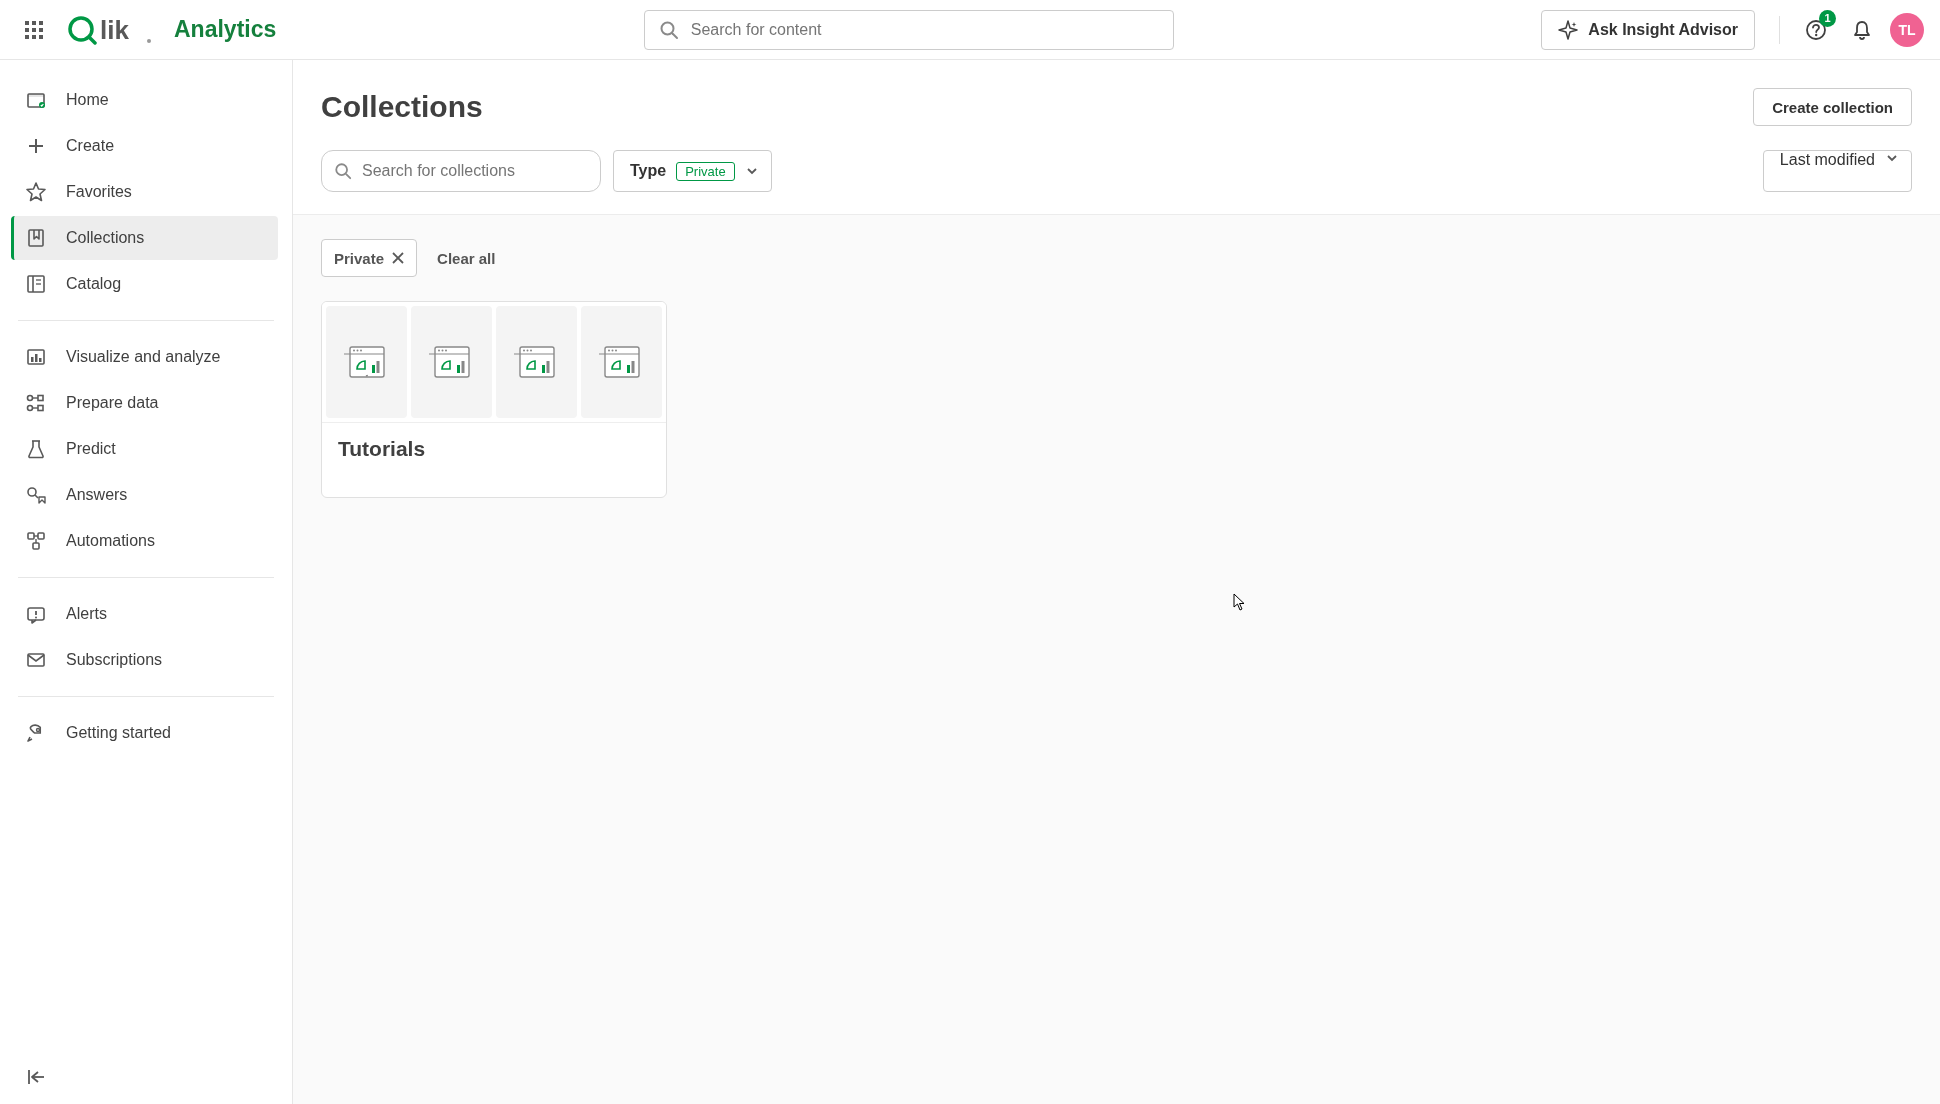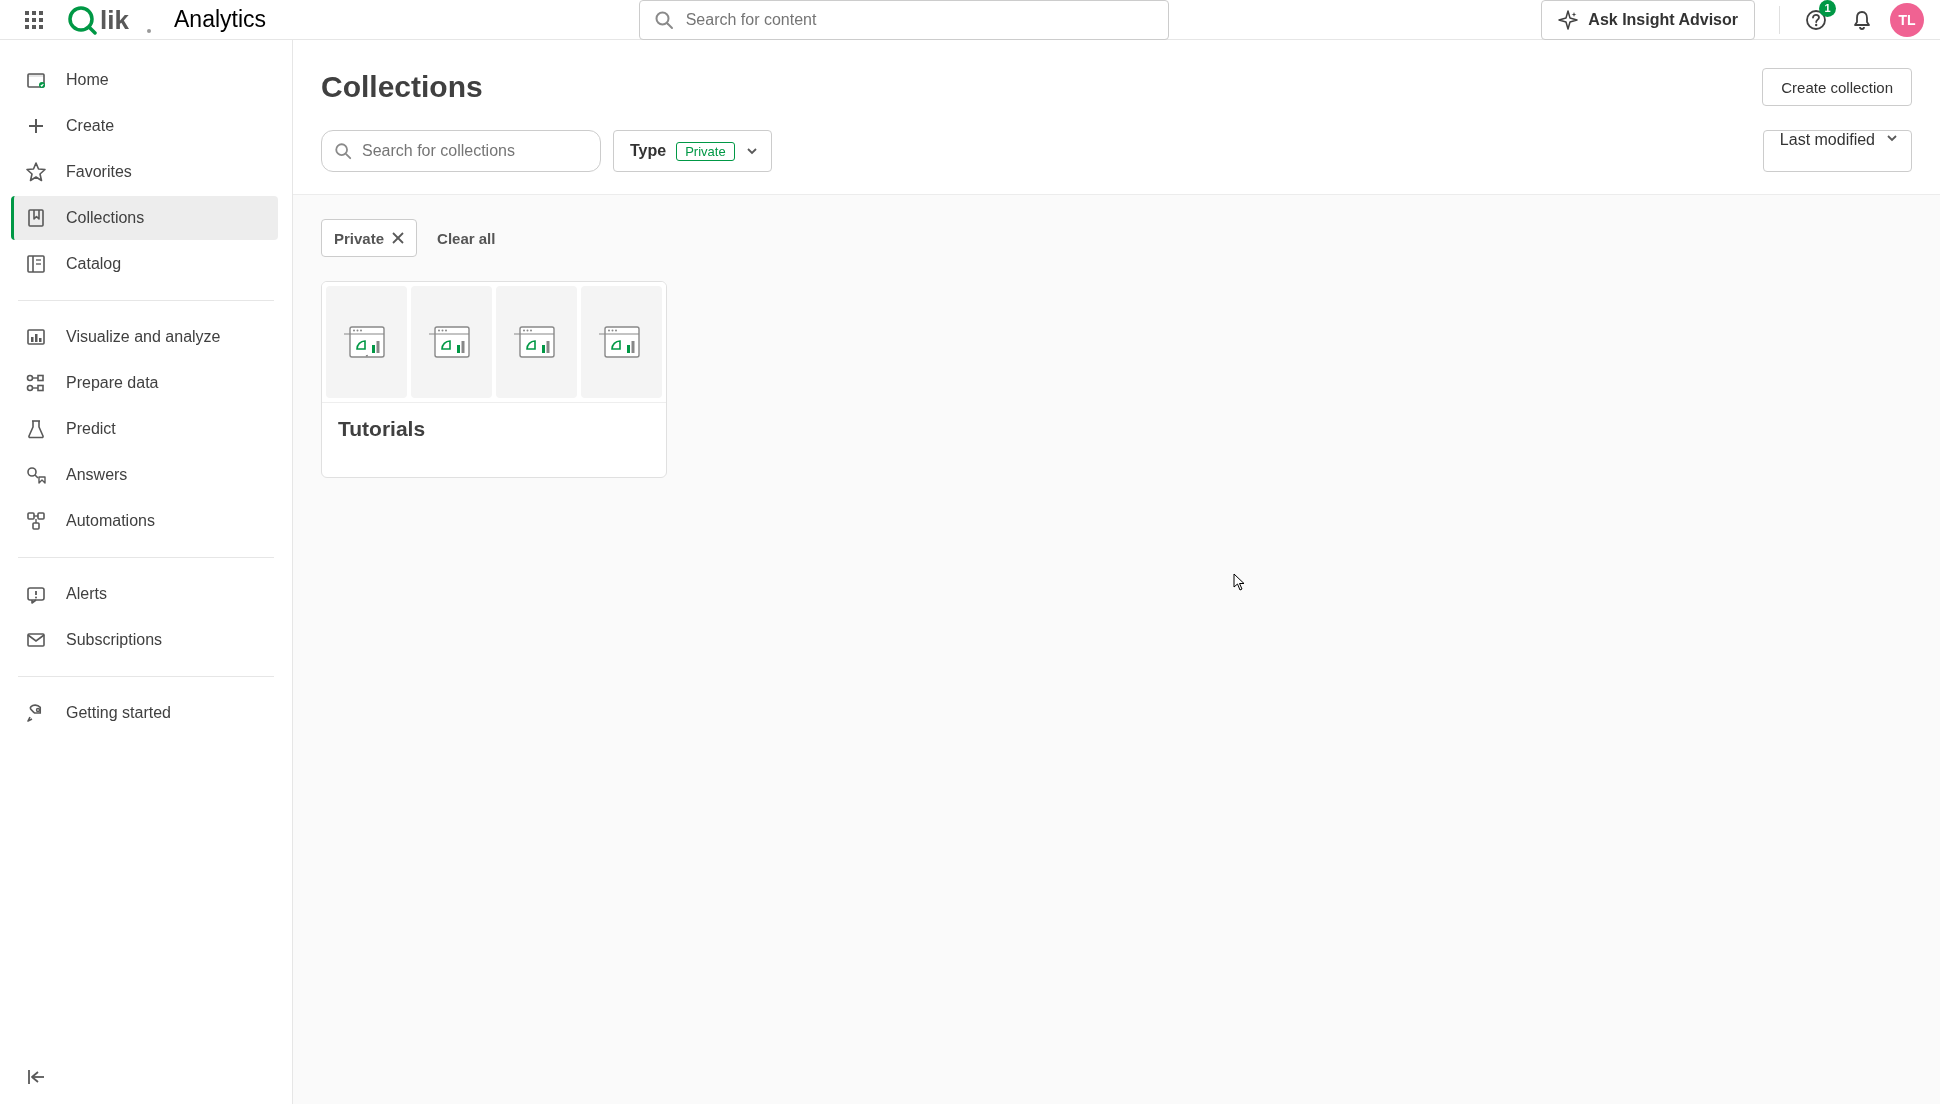--- a/index.html
+++ b/index.html
@@ -1,24 +1,24 @@
 <!DOCTYPE html>
 <html><head>
 <meta charset="utf-8">
 <style>
   * { box-sizing: border-box; margin: 0; padding: 0; }
   html, body { width: 100%; height: 100%; font-family: "Segoe UI", Arial, sans-serif; color: #404040; background: #fff; }
   body { display: flex; flex-direction: column; overflow: hidden; }
 
   
-  .topbar { height: 40px; display: flex; align-items: center; padding: 0 16px; border-bottom: 1px solid #e6e6e6; gap: 16px; }
+  .topbar { height: 60px; display: flex; align-items: center; padding: 0 16px; border-bottom: 1px solid #e6e6e6; gap: 16px; }
   .apps-btn { width: 36px; height: 36px; display:flex; align-items:center; justify-content:center; cursor:pointer; border-radius:4px; }
   .brand { display:flex; align-items:center; gap:22px; cursor:pointer; }
   .brand svg { display:block; }
-  .brand-title { font-size: 23px; color:#000000; font-weight:400; }
+  .brand-title { font-size: 23px; color:#15803d; font-weight:700; }
   .search-wrap { flex:1; display:flex; justify-content:center;align-items:center; }
   .search-box { width: 530px; height: 40px; border: 1px solid #ccc; border-radius: 4px; display:flex; align-items:center; padding: 0 14px; gap: 12px; }
   .search-box input { border:none; outline:none; flex:1; font-size:16px; background:transparent; }
   .insight-btn { height:40px; border:1px solid #ccc; border-radius:4px; background:#fff; display:flex; align-items:center; gap:10px; padding:0 16px; font-size:16px; font-weight:600; color:#333; cursor:pointer; }
   .top-right { display:flex; align-items:center; gap:10px; }
   .top-divider { width:1px; height:28px; background:#e0e0e0; margin:0 8px; }
   .icon-btn { width:36px; height:36px; display:flex; align-items:center; justify-content:center; cursor:pointer; border-radius:4px; position:relative; }
   .badge { position:absolute; top:-2px; right:-2px; background:#009845; color:#fff; font-size:11px; font-weight:600; border-radius:50%; min-width:17px; height:17px; display:flex; align-items:center; justify-content:center; padding:0 3px; }
   .avatar { width:34px; height:34px; border-radius:50%; background:#f06292; color:#fff; display:flex; align-items:center; justify-content:center; font-size:14px; font-weight:600; cursor:pointer; }
 
@@ -31,21 +31,21 @@
   .nav-item.active { background:#ededed; border-left:3px solid #009845; }
   .nav-icon { width:24px; height:24px; display:flex; align-items:center; justify-content:center; flex-shrink:0; }
   .nav-sep { height:1px; background:#e6e6e6; margin:12px 4px; }
   .collapse-btn { margin-top:auto; padding-top:10px; }
 
   
   .main { flex:1; display:flex; flex-direction:column; overflow:hidden; }
   .main-header { padding: 28px 28px 22px 28px; display:flex; flex-direction:column; gap:24px; background:#fff; }
   .title-row { display:flex; align-items:center; justify-content:space-between; }
   .page-title { font-size:30px; font-weight:600; color:#404040; }
-  .create-btn { height:38px; border:1px solid #ccc; border-radius:4px; background:#fff; padding:0 18px; font-size:15px; color:#333; cursor:pointer; font-weight:400;}
+  .create-btn { height:38px; border:1px solid #ccc; border-radius:4px; background:#fff; padding:0 18px; font-size:15px; color:#333; cursor:pointer; font-weight:700;}
   .filter-row { display:flex; align-items:center; gap:12px; }
   .coll-search { width:280px; height:42px; border:1px solid #ccc; border-radius:12px; display:flex; align-items:center; padding:0 12px; gap:10px; }
   .coll-search input { border:none; outline:none; flex:1; font-size:16px; }
   .type-btn { height:42px; border:1px solid #ccc; border-radius:4px; background:#fff; display:flex; align-items:center; gap:10px; padding:0 12px 0 16px; font-size:16px; cursor:pointer; color:#333; font-weight:600;}
   .type-tag { border:1px solid #009845; color:#009845; font-size:13px; padding:1px 8px; border-radius:3px; font-weight:400;}
   .spacer { flex:1; }
   .sort-btn { height:42px; border:1px solid #ccc; border-radius:4px; background:#fff; display:flex; gap:10px; padding:0 12px 0 16px; font-size:16px; cursor:pointer; color:#333;}
 
   .content-area { flex:1; background:#fafafa; border-top:1px solid #ececec; padding:24px 28px; overflow:auto; position:relative;}
   .chips-row { display:flex; align-items:center; gap:20px; margin-bottom:24px;}

